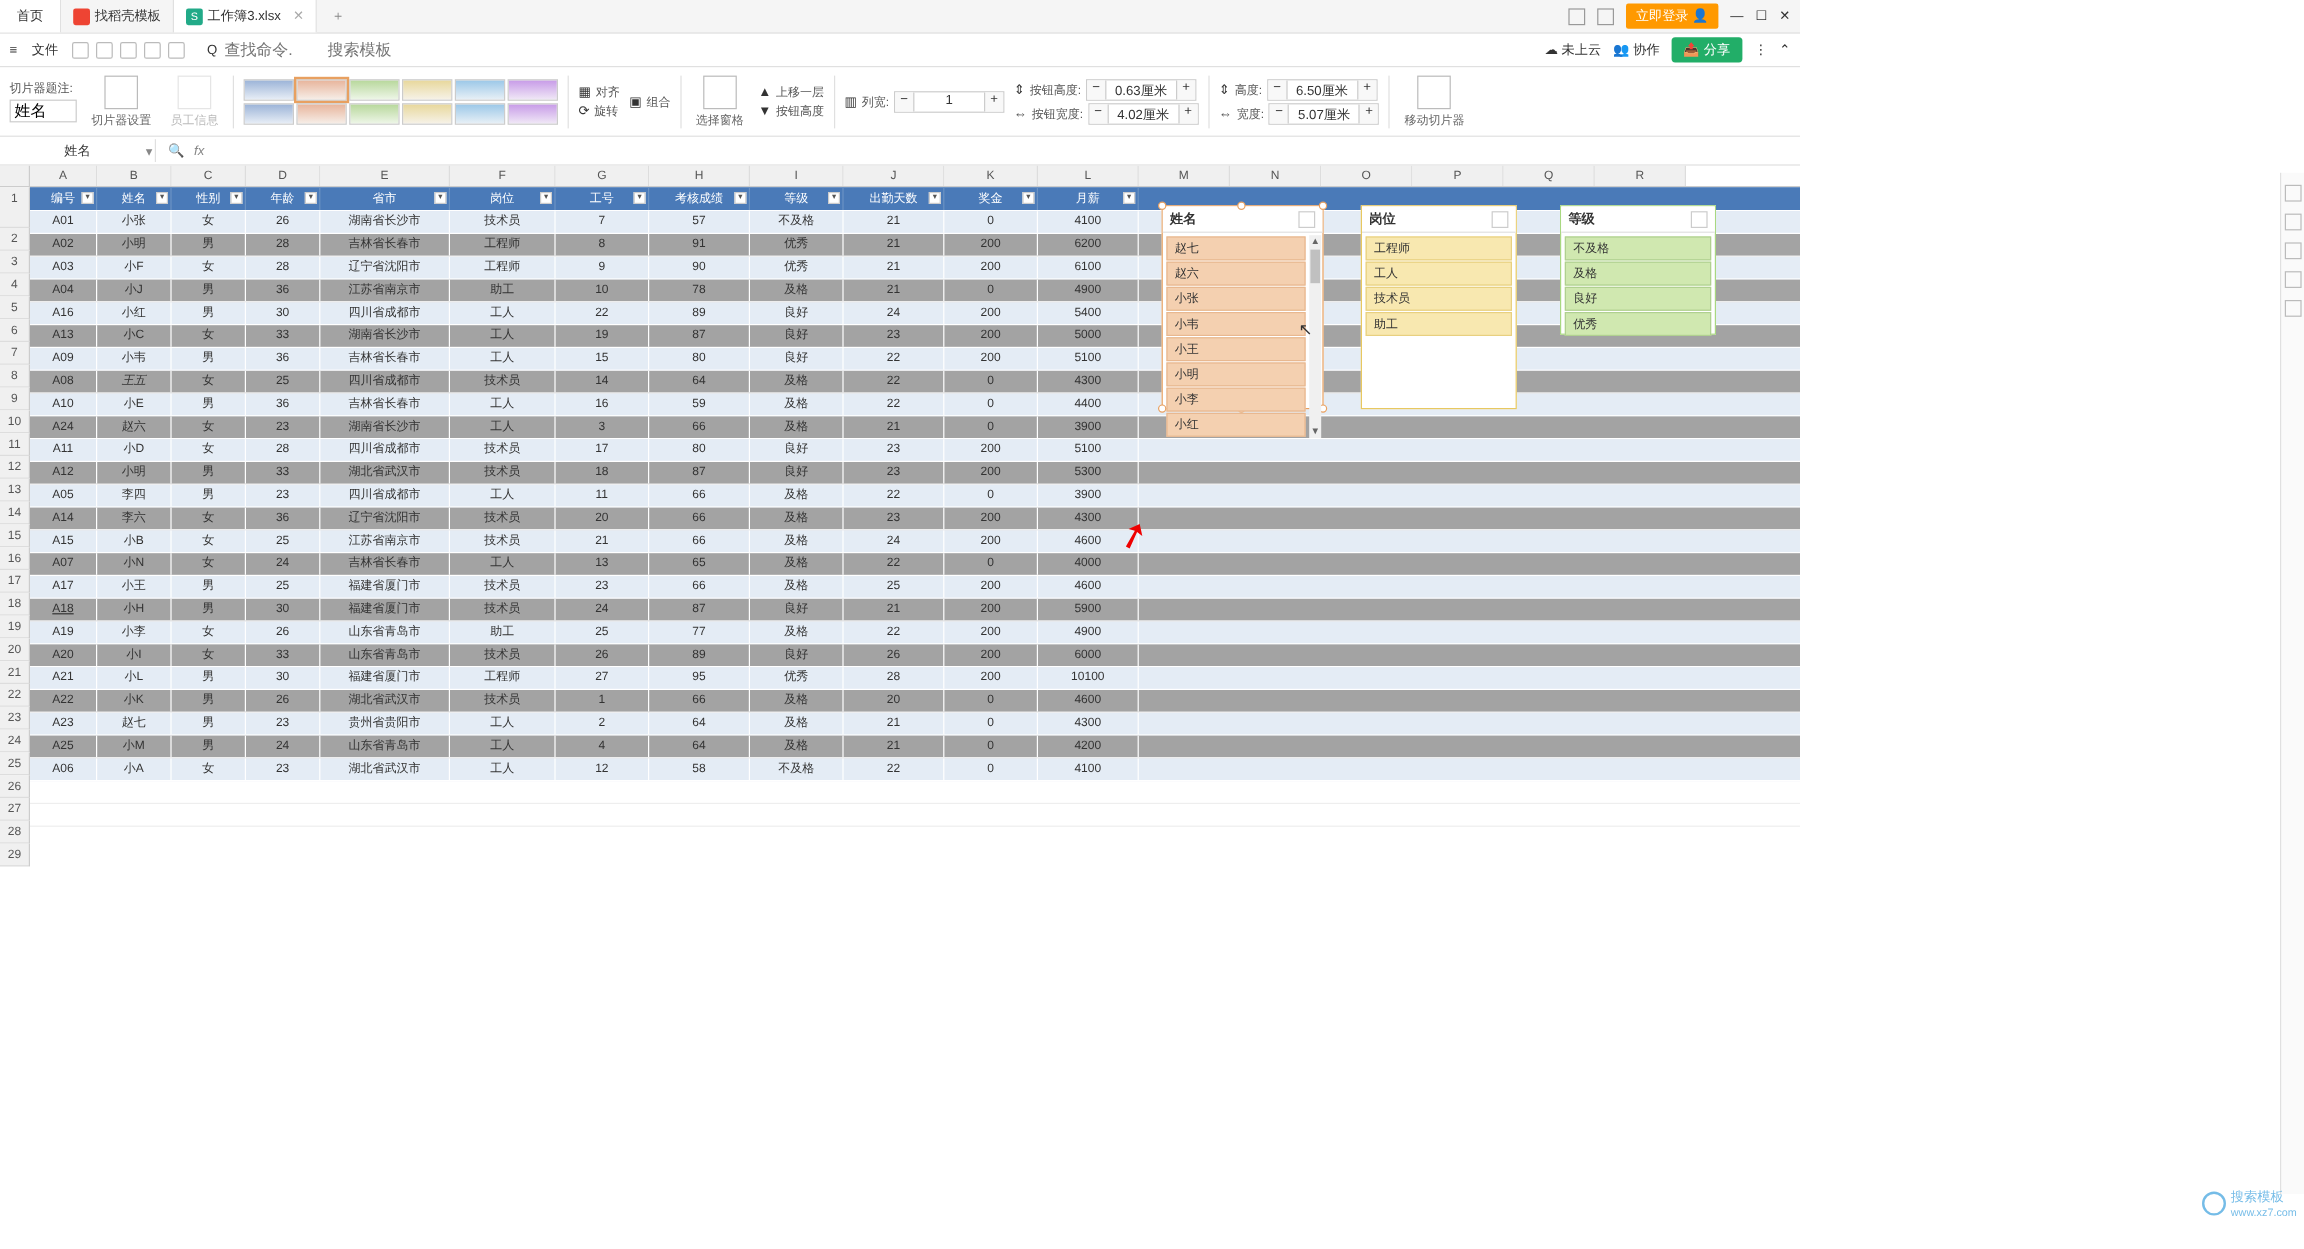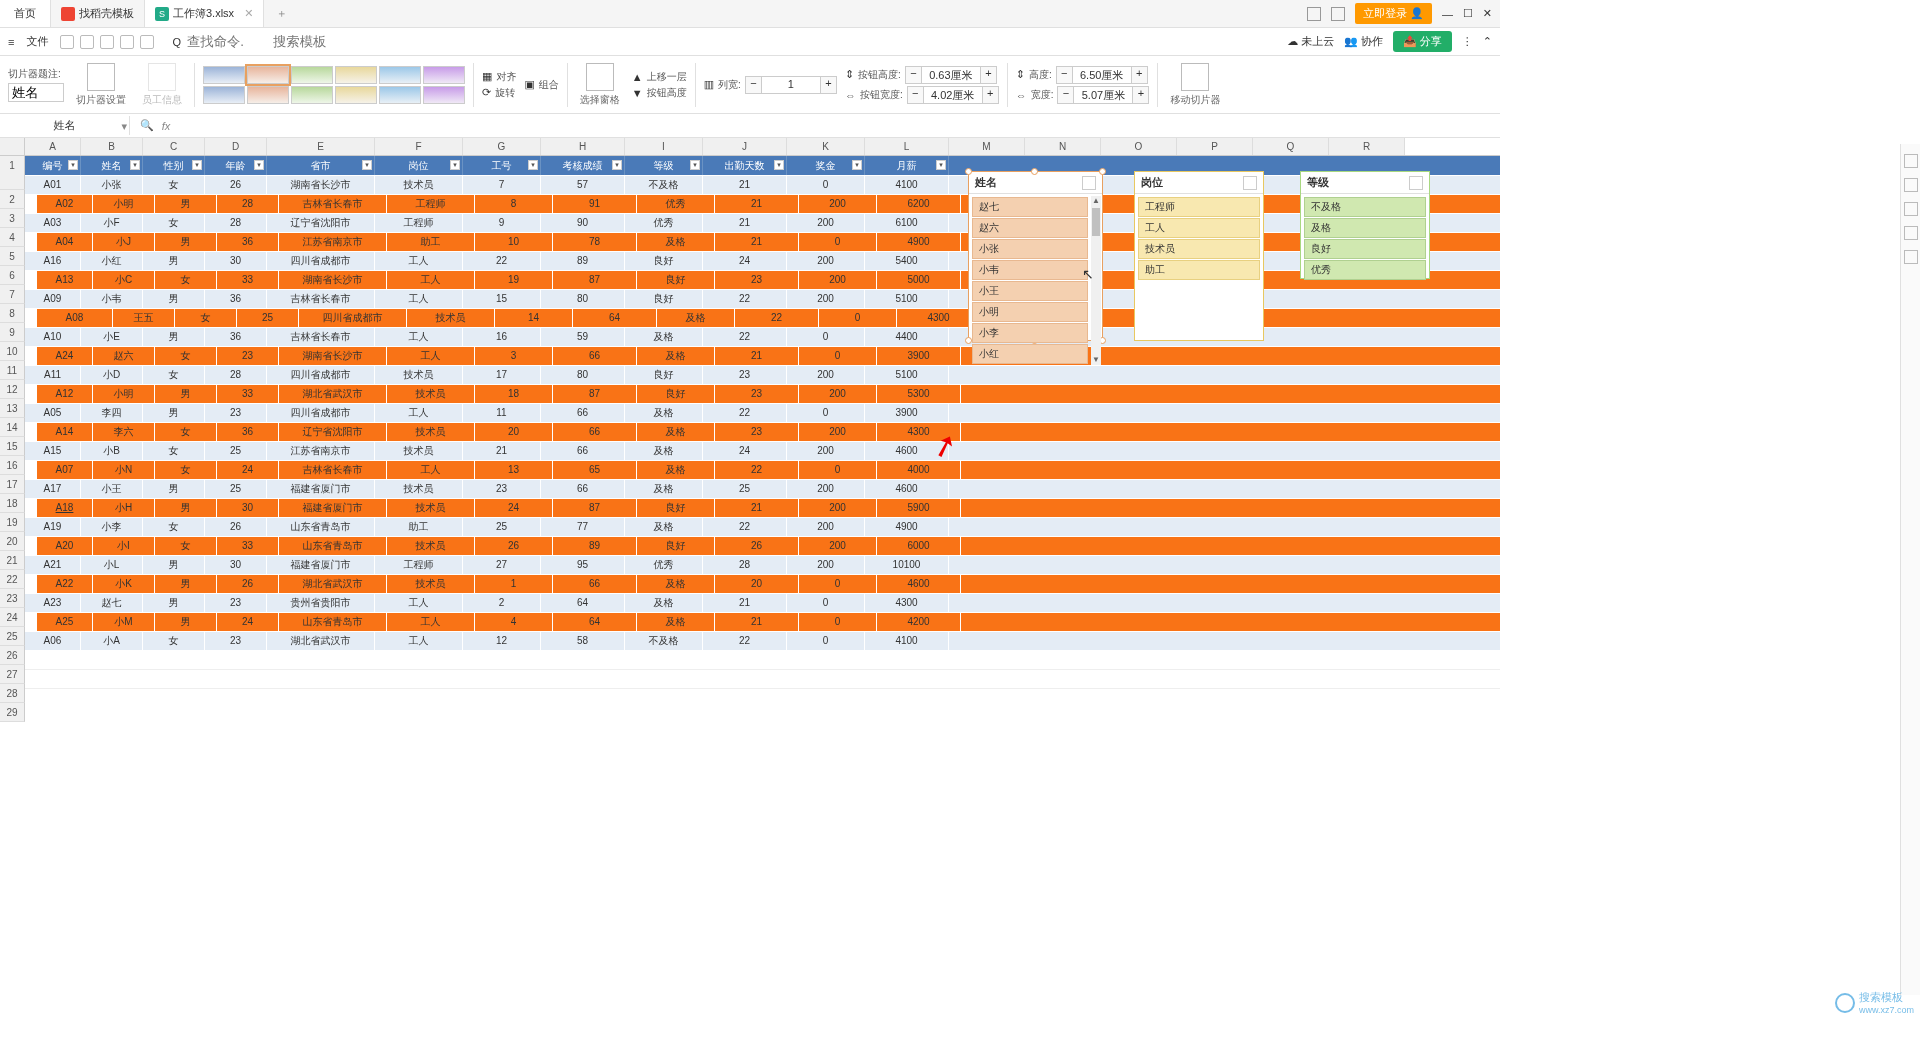--- a/index.html
+++ b/index.html
@@ -70,21 +70,21 @@
 .rownums .rn { height: 19px; border-bottom: 1px solid #ddd; border-right: 1px solid #ccc; background: #f0f0f0; text-align: center; font-size: 10px; color: #555; line-height: 19px; }
 .cells { flex: 1; position: relative; }
 .datarow { display: flex; height: 19px; border-bottom: 1px solid #fff; }
 .datarow .cell { border-right: 1px solid #fff; text-align: center; font-size: 10px; line-height: 18px; overflow: hidden; }
 .titlerow { height: 34px; }
 .titlerow .titlecell { font-size: 16px; font-weight: bold; text-align: center; line-height: 34px; }
 .headerrow { background: #4a7ab8; color: #fff; height: 20px; }
 .headerrow .cell { border-right: 1px solid #6a92c3; position: relative; line-height: 20px; }
 .headerrow .cell .dd { position: absolute; right: 2px; top: 4px; width: 10px; height: 10px; background: #fff; border: 1px solid #ccc; font-size: 7px; line-height: 8px; color: #555; }
 .zebra0 { background: #e4ecf5; }
-.zebra1 { background: #f97316; margin-left: 12px; }
+.zebra1 { background: #a3a3a3; }
 
 
 .slicer { position: absolute; background: #fff; }
 .slicer.sel { border: 1px solid #e8a060; }
 .slicer .shead { background: #fff; padding: 3px 6px; font-weight: bold; font-size: 11px; display: flex; align-items: center; border-bottom: 1px solid #e0e0e0; }
 .slicer .shead .hbtn { margin-left: auto; width: 14px; height: 14px; border: 1px solid #ccc; }
 .slicer .sbody { padding: 2px; position: relative; }
 .slicer .sitem { padding: 2px 6px; margin: 1px; border: 1px solid #ccc; font-size: 10px; }
 .slicer.name .sitem { background: #f4d0b0; border-color: #e8b890; }
 .slicer.pos { border: 1px solid #e8c860; }
@@ -460,22 +460,22 @@
           <div class="cell" style="width: 108px;">吉林省长春市</div>
           <div class="cell" style="width: 88px;">工人</div>
           <div class="cell" style="width: 78px;">15</div>
           <div class="cell" style="width: 84px;">80</div>
           <div class="cell" style="width: 78px;">良好</div>
           <div class="cell" style="width: 84px;">22</div>
           <div class="cell" style="width: 78px;">200</div>
           <div class="cell" style="width: 84px;">5100</div>
         </div>
         <div class="datarow zebra1">
-          <div class="cell" style="width: 76px;">A08</div>
-          <div class="cell" style="width: 62px;">王五</div>
+          <div class="cell" style="width: 56px;">A08</div>
+          <div class="cell" style="width: 62px; font-style: italic;">王五</div>
           <div class="cell" style="width: 62px;">女</div>
           <div class="cell" style="width: 62px;">25</div>
           <div class="cell" style="width: 108px;">四川省成都市</div>
           <div class="cell" style="width: 88px;">技术员</div>
           <div class="cell" style="width: 78px;">14</div>
           <div class="cell" style="width: 84px;">64</div>
           <div class="cell" style="width: 78px;">及格</div>
           <div class="cell" style="width: 84px;">22</div>
           <div class="cell" style="width: 78px;">0</div>
           <div class="cell" style="width: 84px;">4300</div>

